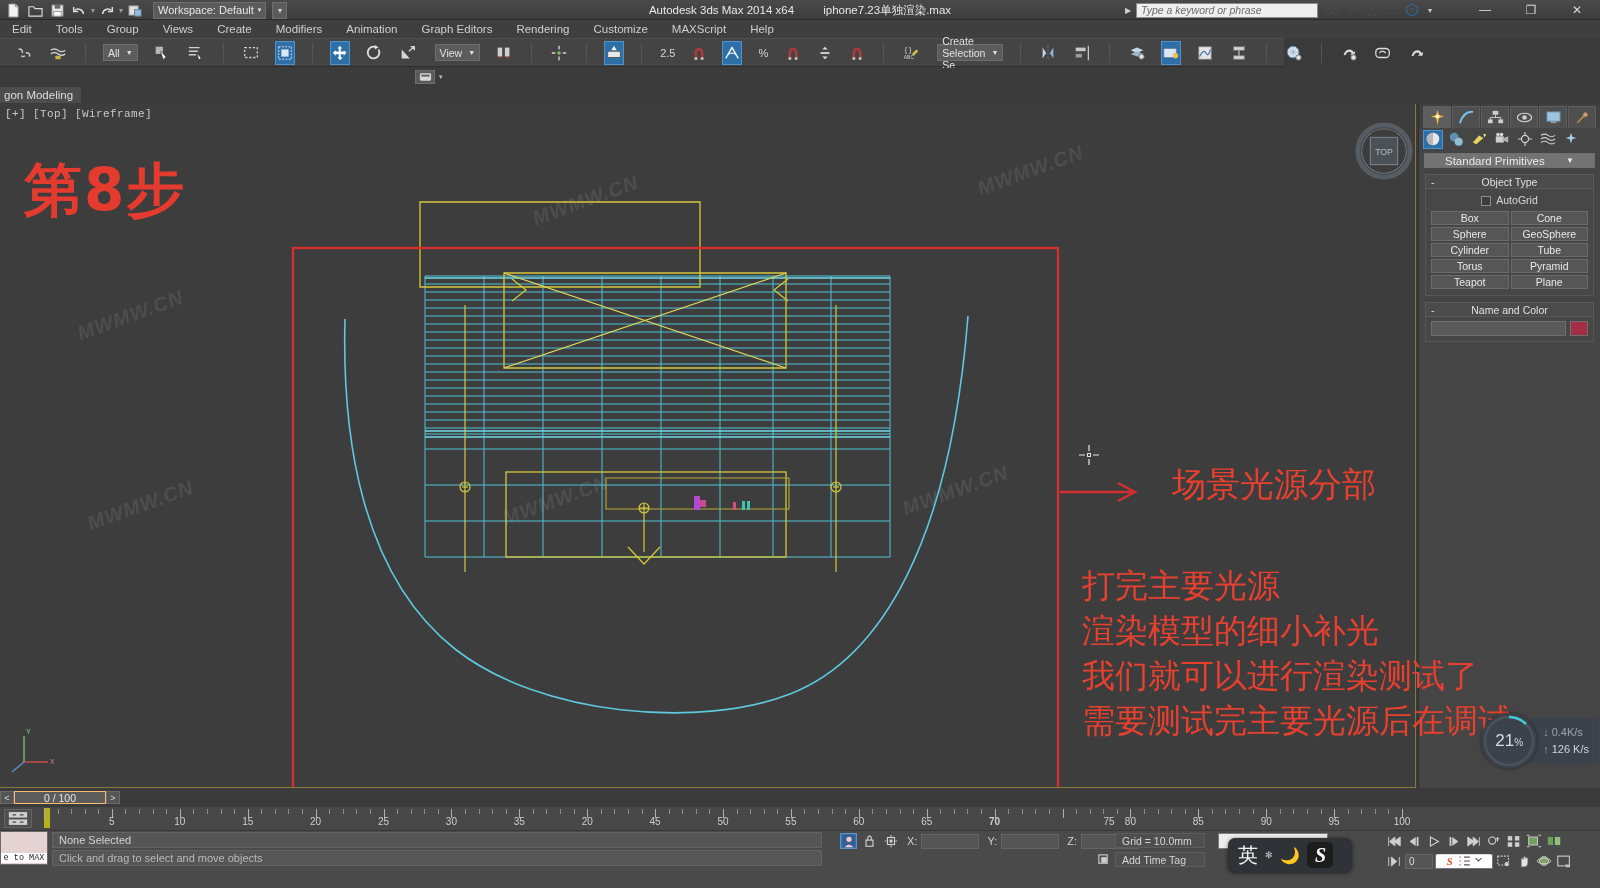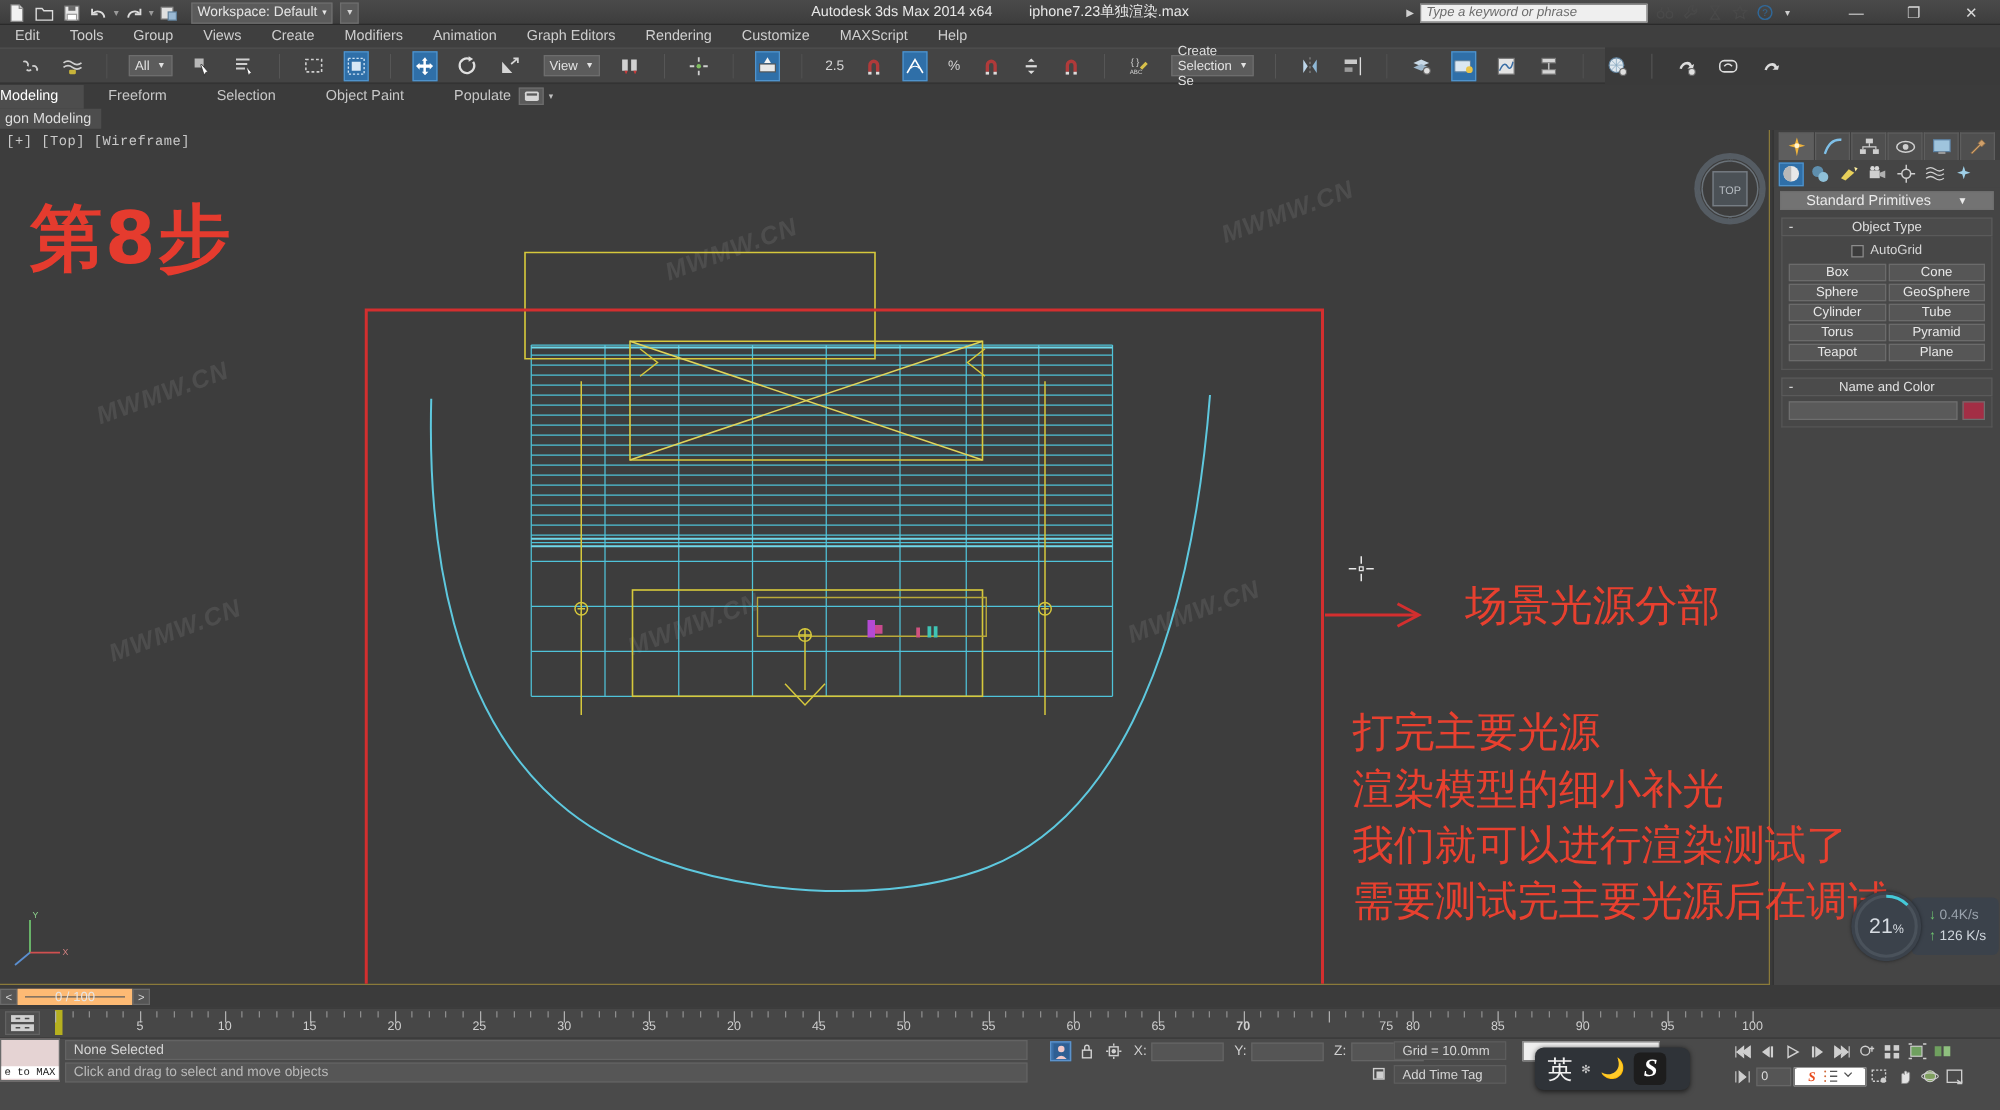--- a/index.html
+++ b/index.html
@@ -213,21 +213,21 @@
   .nc-color { width:18px; height:15px; background:#a32e45; border:1px solid #6e6e6e; }
 
   
   .framebar {
     position:absolute; left:0; top:789px; width:1416px; height:17px; background:#3b3b3b;
     display:flex; align-items:center;
   }
   .fb-arrow { width:14px; height:13px; background:#555; border:1px solid #6a6a6a;
               display:flex; align-items:center; justify-content:center; font-size:9px;
               color:#ddd; }
-  .fb-field { width:92px; height:13px; background:#5c5c5c; border:6px solid #fdba74;
+  .fb-field { width:92px; height:13px; background:#5c5c5c; border:1px solid #fdba74;
               font-size:10.5px; color:#e6e6e6; display:flex; align-items:center;
               justify-content:center; }
   .trackbar {
     position:absolute; left:0; top:806px; width:1600px; height:24px;
     background:#474747; border-top:1px solid #3a3a3a; overflow:hidden;
   }
   .tb-key { position:absolute; left:4px; top:2px; width:28px; height:19px;
             background:#4f4f4f; border:1px solid #626262; display:flex;
             align-items:center; justify-content:center; }
   .tick { position:absolute; top:2px; width:1px; background:#8e8e8e; }
@@ -611,27 +611,20 @@
         </svg>
     </div>
     <div class="tb">
       <svg width="18" height="18" viewBox="0 0 20 20">
           <path d="M4 13 q2-6 7-6 q3 0 4 3 l2-1 -1 4 h-5 l2-1.5 q-.8-2-2.5-2 -3 0-4.5 4z" fill="#dcdcdc"></path>
         </svg>
     </div>
   </div>
 
   <div class="ribbon">
-    <div class="rib-tabs">
-      <div class="rib-tab active" style="padding-left:0">Modeling</div>
-      <div class="rib-tab">Freeform</div>
-      <div class="rib-tab">Selection</div>
-      <div class="rib-tab">Object Paint</div>
-      <div class="rib-tab">Populate</div>
-    </div>
     <div class="rib-right">
       <div class="rib-min">
         <svg width="13" height="10" viewBox="0 0 14 10">
             <rect x="1" y="1" width="12" height="8" rx="1.5" fill="#d6d6d6"></rect>
             <rect x="2.5" y="2.5" width="9" height="2" fill="#5a5a5a"></rect>
           </svg>
       </div>
       <span class="rib-caret">▾</span>
     </div>
     <div class="rib-panel-label">gon Modeling</div>

